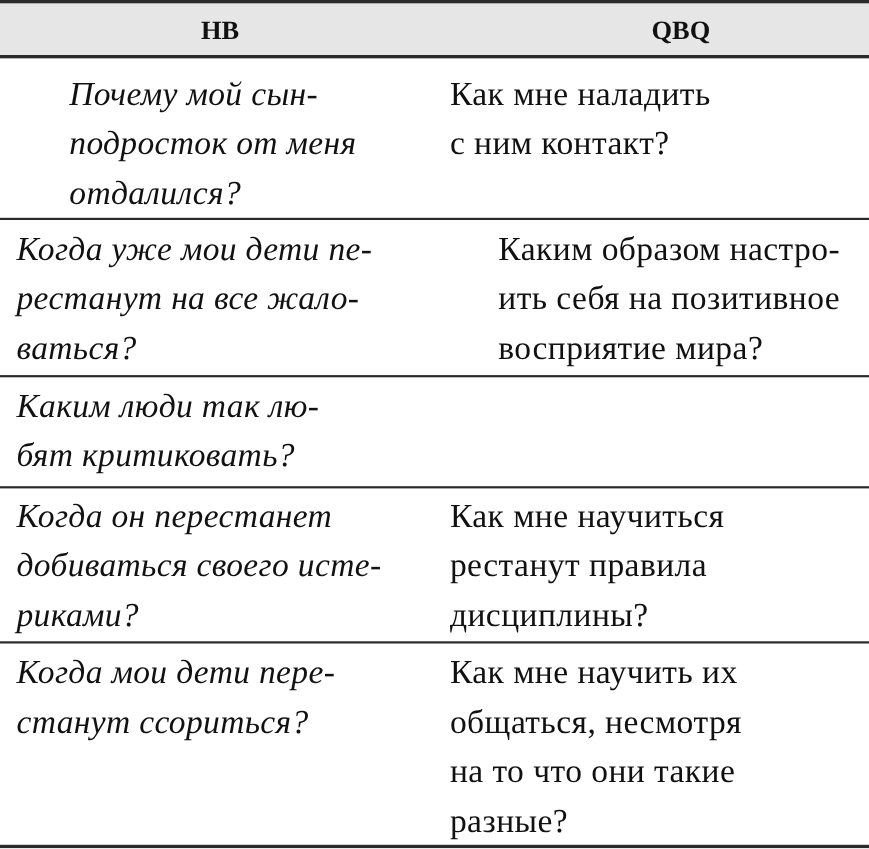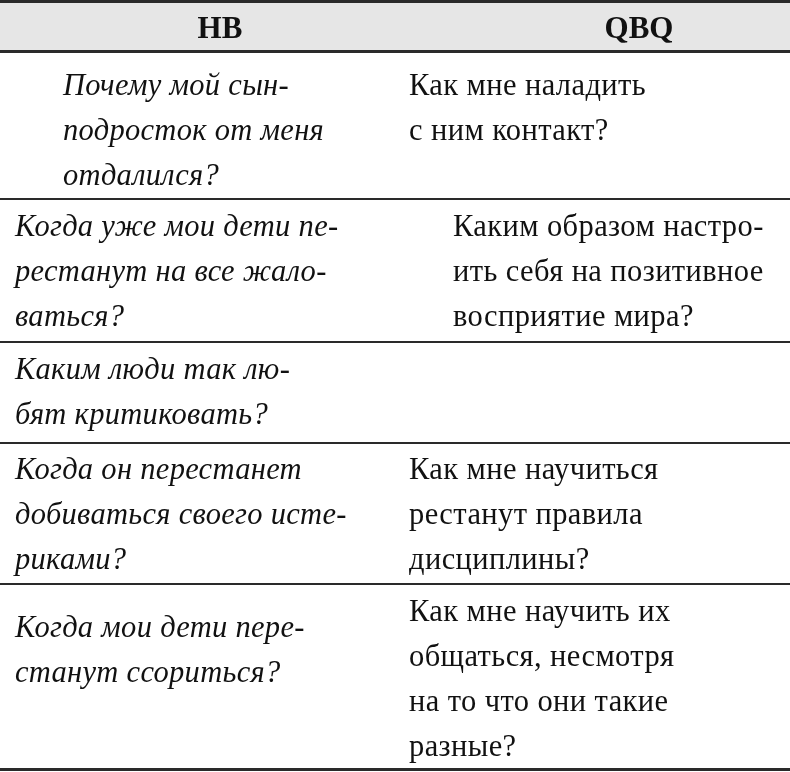--- a/index.html
+++ b/index.html
@@ -12,21 +12,21 @@
     }
     .hdr {
       position: absolute; left: 0; top: 0; width: 790px; height: 53px;
       background: #e6e6e6;
       border-top: 3px solid #2a2a2a;
       border-bottom: 3px solid #2a2a2a;
       box-sizing: border-box;
     }
     .hdr-cell {
       position: absolute; top: 0; height: 33px; line-height: 50px;
-      font-weight: bold; font-size: 31px; text-align: center; margin-left: 20px;
+      font-weight: bold; font-size: 24px; text-align: center;
     }
     .row {
       position: absolute; left: 0; width: 790px;
       border-bottom: 2px solid #2a2a2a; box-sizing: border-box;
     }
     .cell {
       position: absolute; top: 0; font-size: 30.5px; line-height: 45px;
       white-space: pre-line;
     }
     .hb { left: 15px; width: 385px; font-style: italic; letter-spacing: 0.3px; }
@@ -66,20 +66,20 @@
   <div class="row" style="top:444px;height:141px;">
     <div class="cell hb" style="top:3px;">Когда он перестанет
 добиваться своего исте-
 риками?</div>
     <div class="cell qbq" style="top:3px;">Как мне научиться
 рестанут правила
 дисциплины?</div>
   </div>
 
   <div class="row" style="top:585px;height:186px;border-bottom:3px solid #2a2a2a;">
-    <div class="cell hb" style="top:4px;margin-top:16px;">Когда мои дети пере-
+    <div class="cell hb" style="top:4px;">Когда мои дети пере-
 станут ссориться?</div>
     <div class="cell qbq" style="top:4px;">Как мне научить их
 общаться, несмотря
 на то что они такие
 разные?</div>
   </div>
 </div>
 
 </body></html>

